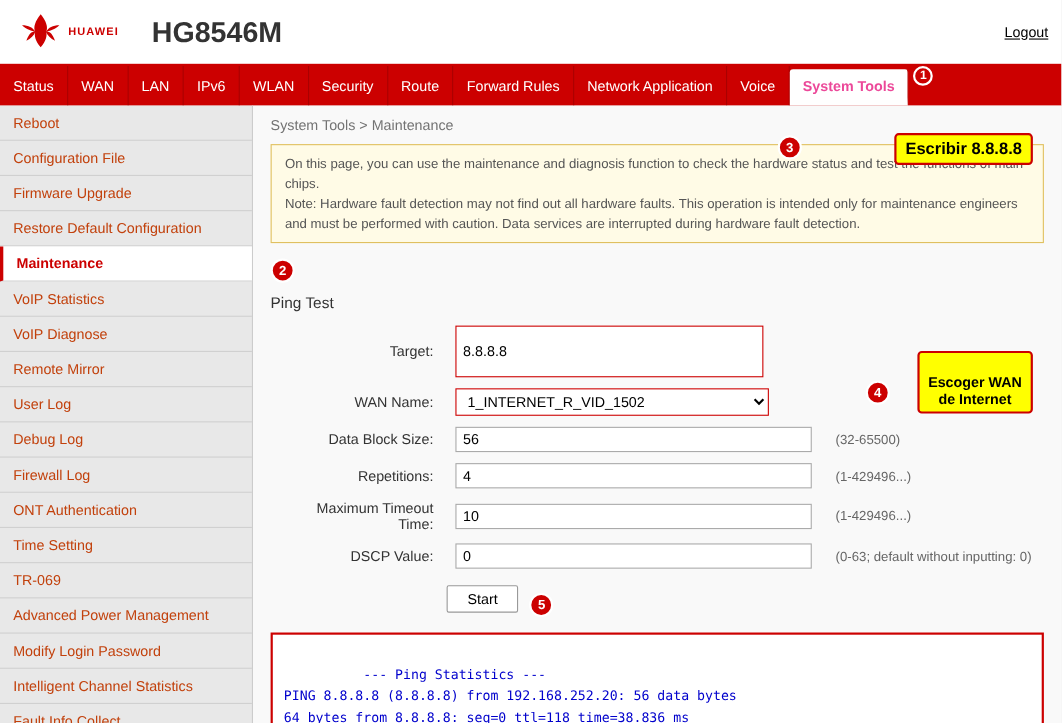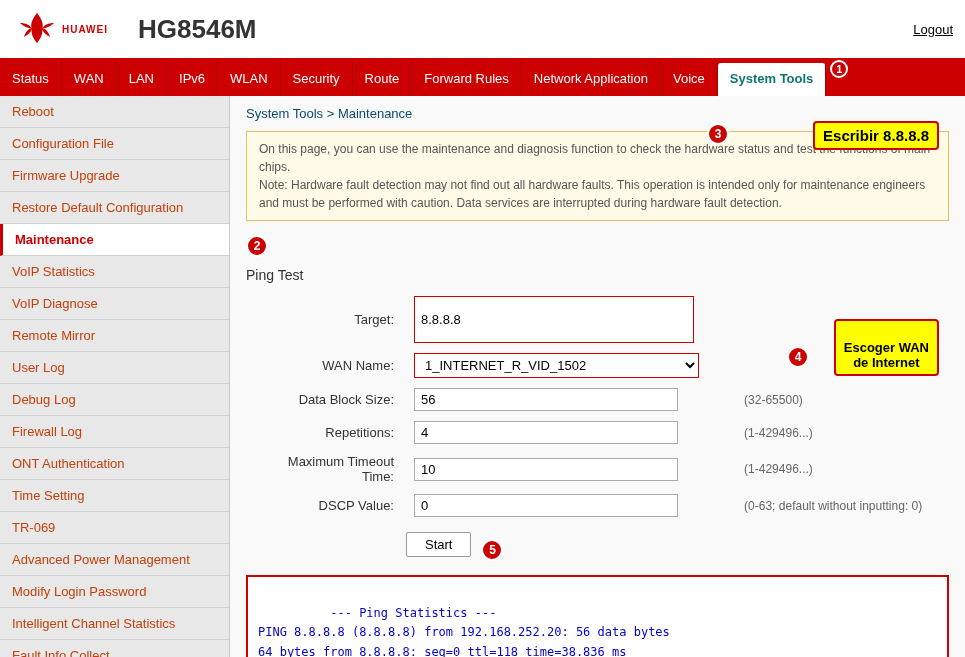--- a/index.html
+++ b/index.html
@@ -9,51 +9,51 @@
     #header { display: flex; align-items: center; background: #fff; border-bottom: 2px solid #c00; padding: 6px 12px; height: 60px; }
     #logo-area { display: flex; align-items: center; margin-right: 20px; }
     #logo-svg { width: 50px; height: 36px; }
     #logo-text { font-size: 10px; color: #c00; font-weight: bold; letter-spacing: 1px; }
     #device-name { font-size: 26px; font-weight: bold; color: #333; margin-right: auto; padding-left: 10px; }
     #logout-btn { font-size: 13px; color: #000; cursor: pointer; text-decoration: underline; }
 
     
     #navbar { background: #c00; display: flex; align-items: stretch; height: 36px; }
     .nav-item { color: #fff; padding: 0 12px; display: flex; align-items: center; cursor: pointer; font-size: 13px; white-space: nowrap; border-right: 1px solid #a00; }
-    .nav-item.active { background: #fff; color: #0f766e; font-weight: bold; border-radius: 3px 3px 0 0; margin-top: 3px; padding-bottom: 3px; }
+    .nav-item.active { background: #fff; color: #ec4899; font-weight: bold; border-radius: 3px 3px 0 0; margin-top: 3px; padding-bottom: 3px; }
     #nav-badge { background: #c00; border: 2px solid #fff; color: #fff; border-radius: 50%; width: 18px; height: 18px; font-size: 11px; font-weight: bold; display: flex; align-items: center; justify-content: center; margin-left: 4px; }
 
     
     #main { display: flex; }
 
     
     #sidebar { width: 230px; background: #e8e8e8; border-right: 1px solid #ccc; min-height: 600px; }
     .sidebar-item { padding: 8px 12px; cursor: pointer; border-bottom: 1px solid #d0d0d0; color: #c2410c; font-size: 13px; }
     .sidebar-item.active { background: #fff; border-left: 3px solid #c00; color: #c00; font-weight: bold; }
 
     
     #content { flex: 1; padding: 10px 16px; background: #f9f9f9; }
-    #breadcrumb { font-size: 13px; color: #0c4a6e; margin-bottom: 10px; }
+    #breadcrumb { font-size: 13px; color: #737373; margin-bottom: 10px; }
 
     
     #info-box { background: #fffbe6; border: 1px solid #e0c060; padding: 8px 12px; margin-bottom: 14px; font-size: 12px; color: #555; line-height: 1.5; position: relative; }
 
     
     .annotation { position: absolute; background: #ffff00; border: 2px solid #c00; border-radius: 4px; padding: 4px 8px; font-size: 13px; font-weight: bold; color: #000; white-space: nowrap; z-index: 10; }
     .annotation-circle { position: absolute; background: #c00; border: 2px solid #fff; color: #fff; border-radius: 50%; width: 22px; height: 22px; font-size: 12px; font-weight: bold; display: flex; align-items: center; justify-content: center; z-index: 10; }
 
     
     .section-title { font-weight: normal; font-size: 14px; margin-bottom: 8px; color: #333; }
 
     
     .form-table { width: 100%; border-collapse: collapse; margin-bottom: 10px; }
     .form-table td { padding: 5px 8px; vertical-align: middle; }
     .form-table .label-cell { width: 160px; text-align: right; color: #333; padding-right: 12px; }
     .form-input { width: 280px; border: 1px solid #c00; padding: 15px 6px; font-size: 13px; background: #fff; }
-    .form-input-plain { width: 264px; border: 1px solid #aaa; padding: 3px 6px; font-size: 13px; background: #fff; }
+    .form-input-plain { width: 324px; border: 1px solid #aaa; padding: 3px 6px; font-size: 13px; background: #fff; }
     .form-select { width: 285px; border: 1px solid #c00; padding: 3px 6px; font-size: 13px; background: #fff; }
     .hint-text { color: #666; font-size: 12px; padding-left: 6px; }
 
     
     .btn-start { background: #fff; border: 1px solid #999; padding: 4px 18px; font-size: 13px; cursor: pointer; margin-bottom: 10px; margin-left: 170px; border-radius: 2px; }
 
     
     #ping-result { border: 2px solid #c00; background: #fff; padding: 8px 10px; font-size: 12px; font-family: monospace; color: #333; min-height: 120px; line-height: 1.6; white-space: pre-wrap; margin-bottom: 10px; resize: vertical; overflow: auto; }
     .ping-highlight { color: #0000cc; }
   </style>

